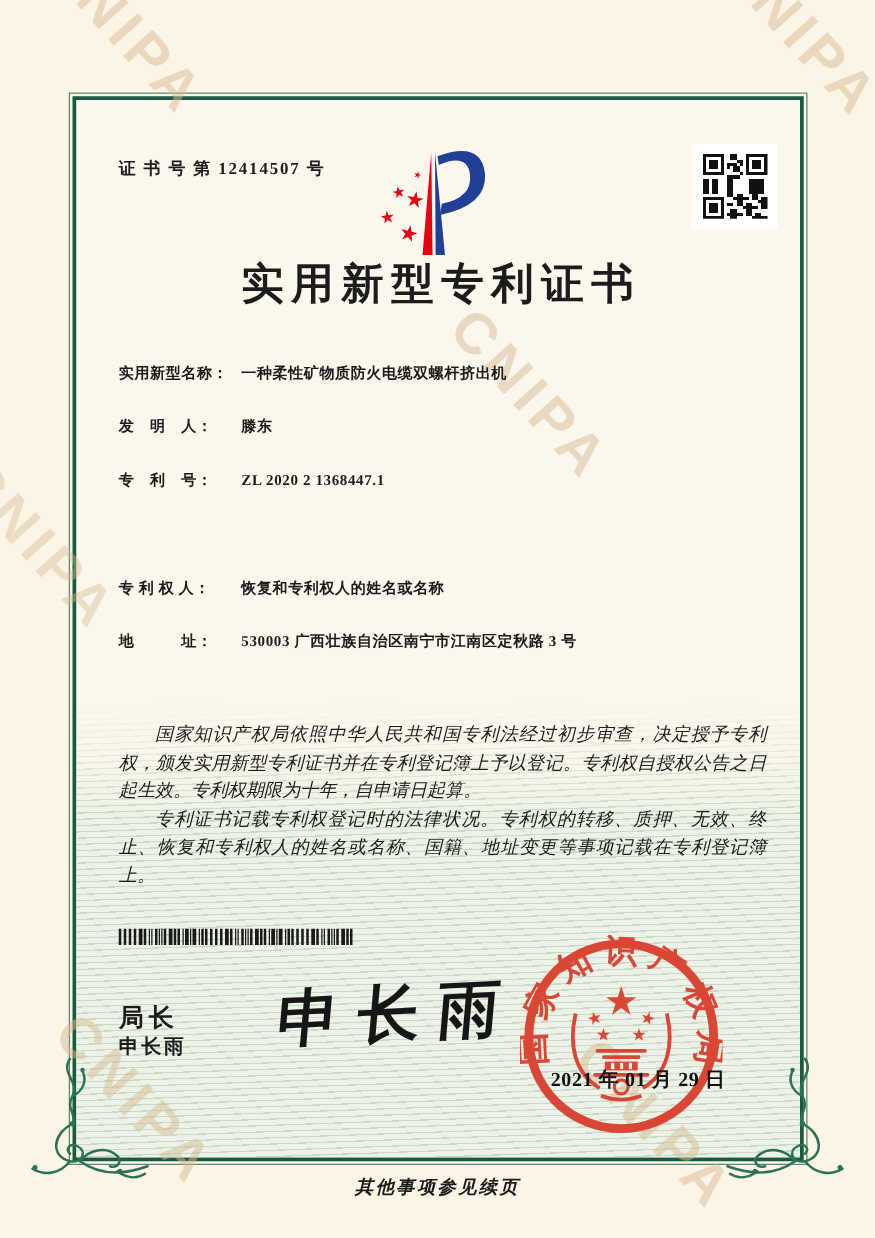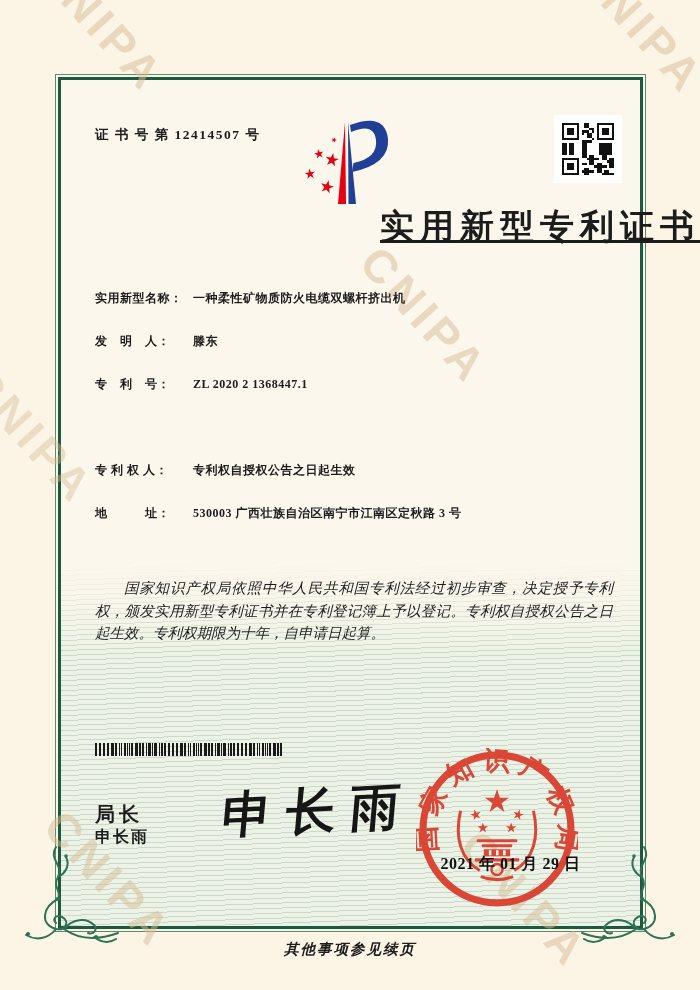--- a/index.html
+++ b/index.html
@@ -53,22 +53,22 @@
     position:absolute;left:95px;top:126px;
     font-size:13.5px;letter-spacing:1.5px;font-weight:600;
   }
   .logo{position:absolute;left:305px;top:112px;width:110px;height:100px;}
   .qr-wrap{
     position:absolute;left:554px;top:115px;width:68px;height:68px;
     background:#ffffff;display:flex;align-items:center;justify-content:center;
   }
   .title{
     position:absolute;left:0;right:0;top:204px;
-    text-align:right;font-size:34px;font-weight:bold;
-    letter-spacing:6px;text-indent:6px;text-decoration:underline;
+    text-align:center;font-size:34px;font-weight:bold;
+    letter-spacing:6px;text-indent:6px;
   }
 
   
   .row{position:absolute;left:95px;font-size:12px;font-weight:600;white-space:nowrap;}
   .flabel{display:inline-block;min-width:98px;letter-spacing:0.5px;}
   .fvalue{letter-spacing:0.5px;}
   .r1{top:290px}.r2{top:333px}.r3{top:376px}.r4{top:419px}
   .r5{top:462px}.r6{top:505px}.r7{top:547px}
   .flabel2{position:absolute;left:262px;top:0;letter-spacing:0.5px;}
   .fvalue2{position:absolute;left:354px;top:0;letter-spacing:0.5px;}
@@ -302,28 +302,29 @@
     <div class="row r1">
       <span class="flabel">实用新型名称：</span><span class="fvalue">一种柔性矿物质防火电缆双螺杆挤出机</span>
     </div>
     <div class="row r2">
       <span class="flabel">发　明　人：</span><span class="fvalue">滕东</span>
     </div>
     <div class="row r3">
       <span class="flabel">专　利　号：</span><span class="fvalue">ZL 2020 2 1368447.1</span>
     </div>
     <div class="row r5">
-      <span class="flabel">专 利 权 人：</span><span class="fvalue">专利权自授权公告之日起生效</span>
+      <span class="flabel">专 利 权 人：</span><span class="fvalue">恢复和专利权人的姓名或名称</span>
     </div>
     <div class="row r6">
       <span class="flabel">地　　　址：</span><span class="fvalue">530003 广西壮族自治区南宁市江南区定秋路 3 号</span>
     </div>
 
     <div class="bodytext">
       <p>国家知识产权局依照中华人民共和国专利法经过初步审查，决定授予专利权，颁发实用新型专利证书并在专利登记簿上予以登记。专利权自授权公告之日起生效。专利权期限为十年，自申请日起算。</p>
+      <p>专利证书记载专利权登记时的法律状况。专利权的转移、质押、无效、终止、恢复和专利权人的姓名或名称、国籍、地址变更等事项记载在专利登记簿上。</p>
     </div>
 
     <div class="barcode">
         <i style="left:0px;width:2px"></i>
         <i style="left:4px;width:2px"></i>
         <i style="left:8px;width:2px"></i>
         <i style="left:12px;width:2px"></i>
         <i style="left:16px;width:3px"></i>
         <i style="left:20px;width:2px"></i>
         <i style="left:24px;width:1px"></i>

